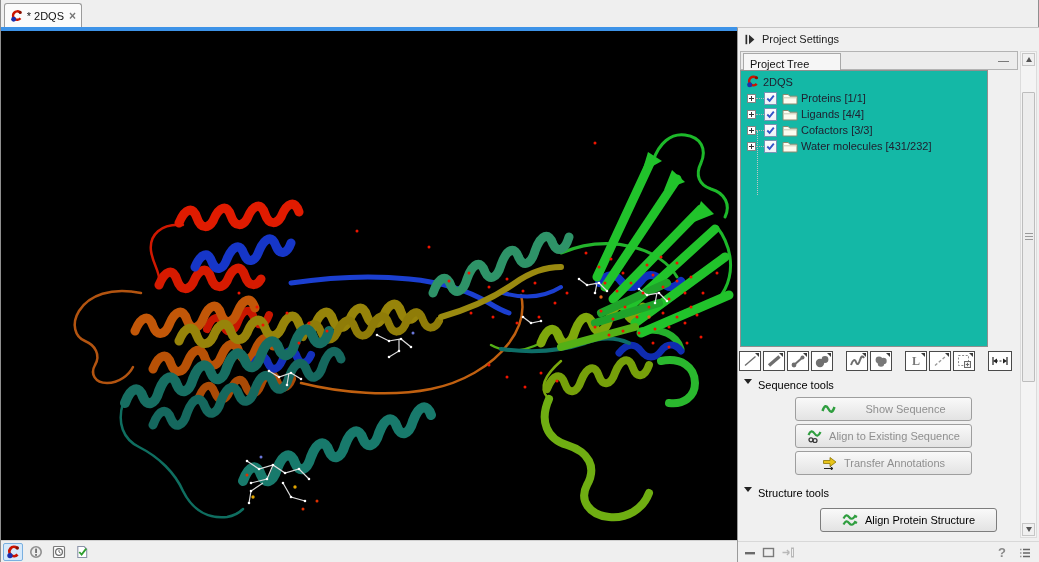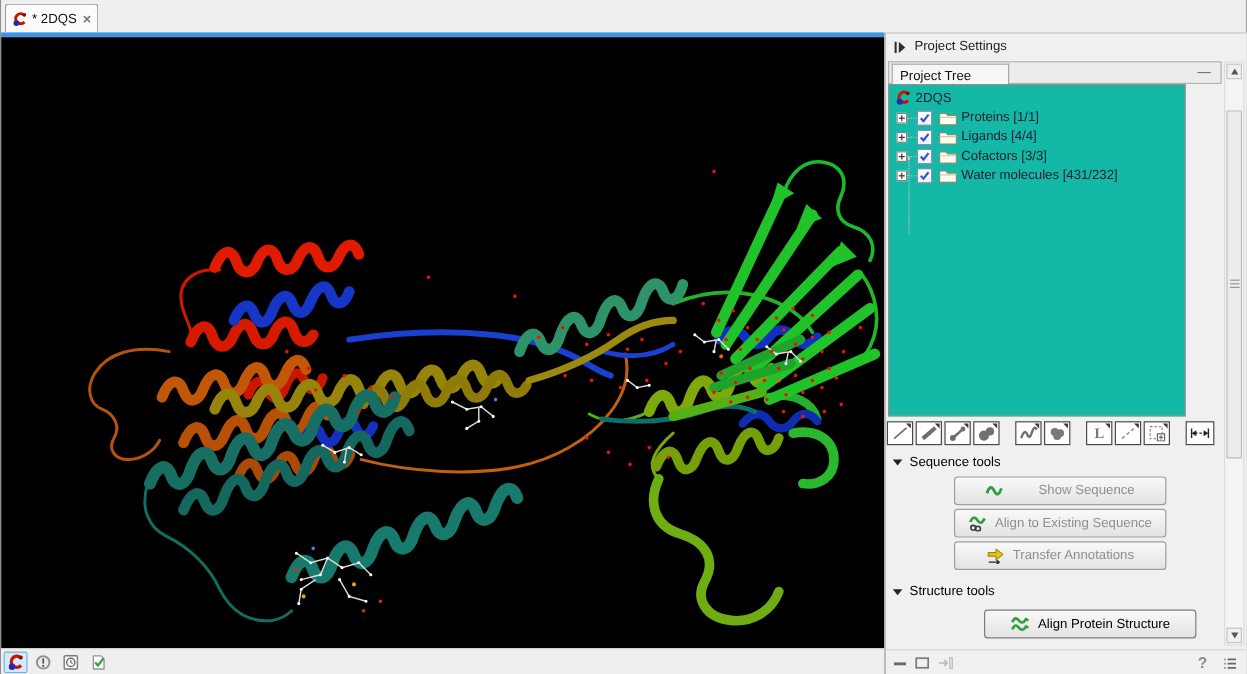--- a/index.html
+++ b/index.html
@@ -67,21 +67,21 @@
   
   .disp-toolbar { position:absolute; left:1px; top:322px; height:22px; display:flex; align-items:center; }
   .dbtn { width:22px; height:20px; background:#fff; border:1px solid #4a4a4a; position:relative;
     display:flex; align-items:center; justify-content:center; margin-right:2px; }
   .dbtn.corner::after { content:""; position:absolute; top:1px; right:1px; width:0; height:0;
     border-top:4px solid #3a3a3a; border-left:4px solid transparent; }
   .dgap { width:11px; }
   .lbl-glyph { font-family:"Liberation Serif", serif; font-size:12px; color:#777; font-weight:bold; }
 
   
-  .section-header { position:absolute; display:flex; align-items:center; gap:6px; color:#000; }
+  .section-header { position:absolute; display:flex; gap:6px; color:#000; }
   .tri-down { width:0; height:0; border-left:4px solid transparent; border-right:4px solid transparent;
     border-top:5px solid #222; }
   .tool-btn { position:absolute; left:57px; width:177px; height:24px;
     background:linear-gradient(#f9f9f9,#e3e3e3); border:1px solid #9e9e9e; border-radius:3px;
     display:flex; align-items:center; justify-content:center; gap:6px; font-size:11px; cursor:default; }
   .tool-btn.disabled { color:#8f8f8f; }
   .tool-btn.enabled { color:#000; border-color:#7d7d7d;margin-left:25px; }
 
   
   .sbar { position:absolute; left:282px; top:23px; width:17px; height:487px;

